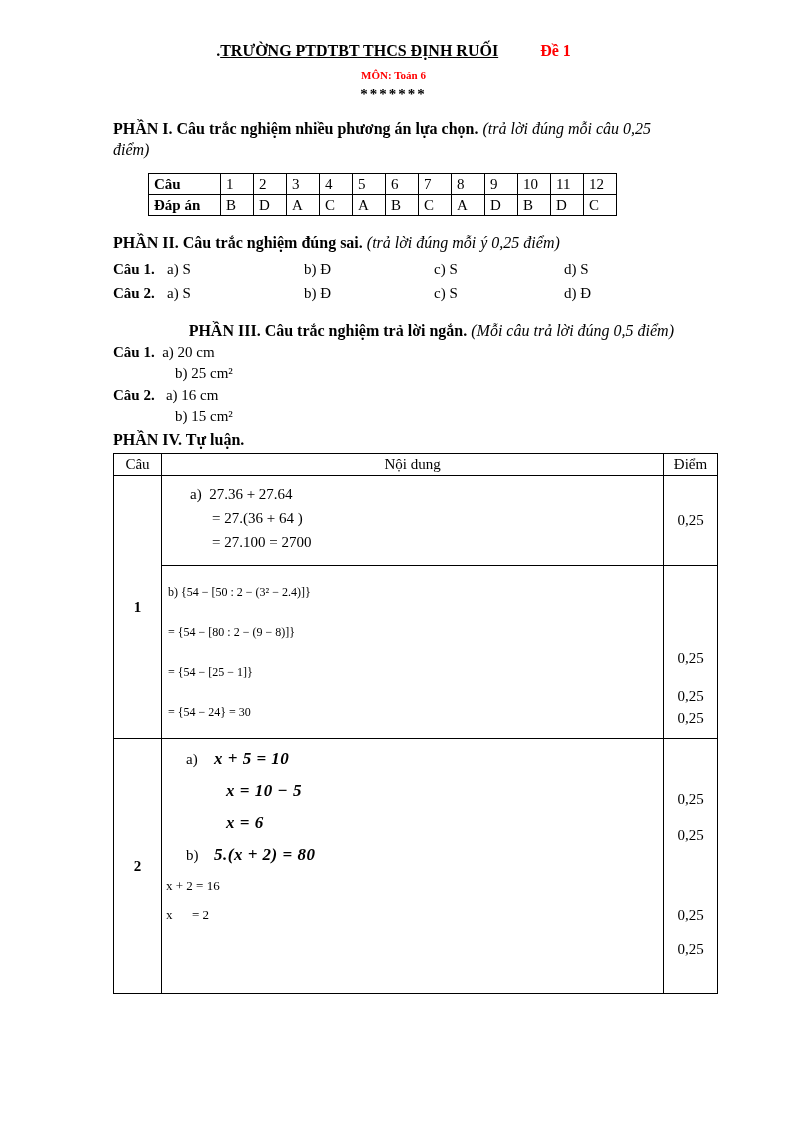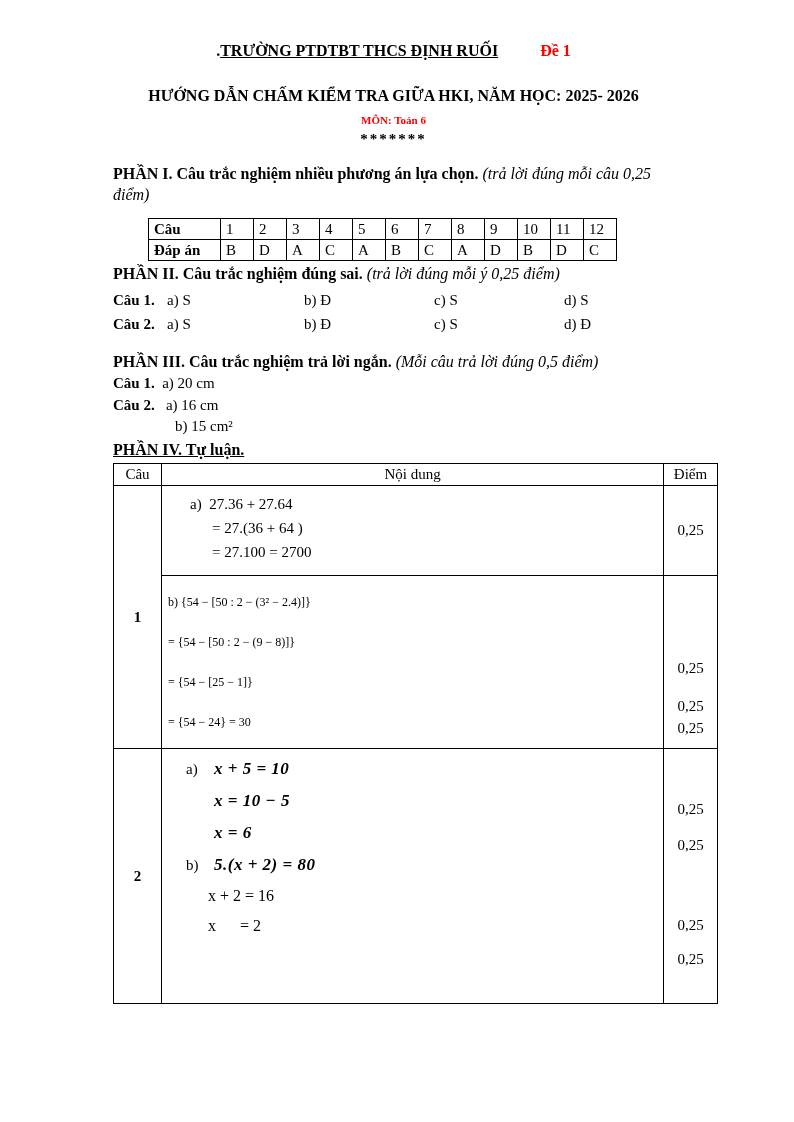--- a/index.html
+++ b/index.html
@@ -16,21 +16,21 @@
   .underline { text-decoration:underline; }
   .exam-code { color:#ff0000; margin-left:42px; }
   .title { text-align:center; font-weight:bold; font-size:16px; margin-top:27px; }
   .subject { text-align:center; font-weight:bold; font-size:11px; color:#ff0000; margin-top:9px; }
   .stars { text-align:center; font-weight:bold; margin-top:5px; letter-spacing:2px; }
 
   
   .part-head { margin-top:15px; font-size:16px; line-height:21px; }
   .part-head b { font-weight:bold; }
   .part-head i { font-style:italic; font-weight:normal; }
-  .u-head b { text-decoration:underline; }
+  .u-head b { }
 
   
   .ans-table { border-collapse:collapse; margin:13px 0 0 35px; }
   .ans-table td { border:1px solid #000; height:21px; padding:0 5px; font-size:15px; vertical-align:middle; }
   .ans-table td.lbl { width:72px; font-weight:bold; }
   .ans-table td.c { width:33px; }
 
   
   .p2 { margin-top:4px; }
   .ds-row { display:grid; grid-template-columns:54px 137px 130px 130px auto; line-height:24px; }
@@ -56,32 +56,31 @@
   .b-line { white-space:pre; line-height:40px; margin-left:2px; font-size:12px; }
   .pts-cell { text-align:center; font-size:15px; }
   .pts-mid { vertical-align:middle !important; }
   .pt { line-height:20px; }
   .pt-b0 { margin-top:82px; } .pt-b1 { margin-top:18px; } .pt-b2 { margin-top:2px; }
   .pt-r0 { margin-top:50px; } .pt-r1 { margin-top:16px; } .pt-r2 { margin-top:60px; } .pt-r3 { margin-top:14px; }
   .r2line { margin-top:12px; white-space:pre; }
   .r2line.first { margin-top:4px; }
   .plbl { display:inline-block; width:28px; margin-left:20px; }
   .eq { font-weight:bold; font-style:italic; font-size:17px; letter-spacing:0.5px; }
-  .ind-eq { margin-left:48px; }
-  .step { margin-left:42px; white-space:pre; font-size:16px; }
+  .ind-eq { margin-left:60px; }
+  .step { white-space:pre; font-size:13px; }
 </style>
 </head>
 <body>
 
 <div class="page">
 
   <div class="hdr">
     <span><span>.</span><span class="underline">TRƯỜNG PTDTBT THCS ĐỊNH RUỐI</span></span><span class="exam-code">Đề 1</span>
   </div>
-  <div class="title">HƯỚNG DẪN CHẤM KIỂM TRA GIỮA HKI, NĂM HỌC: 2025- 2026</div>
   <div class="subject">MÔN: Toán 6</div>
   <div class="stars">*******</div>
 
   <p class="part-head"><b>PHẦN I. Câu trắc nghiệm nhiều phương án lựa chọn.</b><i> (trả lời đúng mỗi câu 0,25 điểm)</i></p>
 
   <table class="ans-table">
     <tbody>
         <tr>
       <td class="lbl">Câu</td>
       <td class="c">1</td>
@@ -108,43 +107,44 @@
       <td class="c">C</td>
       <td class="c">A</td>
       <td class="c">D</td>
       <td class="c">B</td>
       <td class="c">D</td>
       <td class="c">C</td>
     </tr>
   </tbody>
     </table>
 
-  <p class="part-head" style="margin-top:2px;"><b>PHẦN II. Câu trắc nghiệm đúng sai.</b><i> (trả lời đúng mỗi ý 0,25 điểm)</i></p>
+  <p class="part-head" style="margin-top:16px;"><b>PHẦN II. Câu trắc nghiệm đúng sai.</b><i> (trả lời đúng mỗi ý 0,25 điểm)</i></p>
 
   <div class="p2">
     <div class="ds-row">
       <b class="ds-label">Câu 1.</b>
       <span>a) S</span>
       <span>b) Đ</span>
       <span>c) S</span>
       <span>d) S</span>
     </div>
     <div class="ds-row">
       <b class="ds-label">Câu 2.</b>
       <span>a) S</span>
       <span>b) Đ</span>
       <span>c) S</span>
       <span>d) Đ</span>
     </div>
   </div>
 
-  <p class="part-head" style=""><b>PHẦN III. Câu trắc nghiệm trả lời ngắn.</b><i> (Mỗi câu trả lời đúng 0,5 điểm)</i></p>
+  <p class="part-head" style="text-align:right;"><b>PHẦN III. Câu trắc nghiệm trả lời ngắn.</b><i> (Mỗi câu trả lời đúng 0,5 điểm)</i></p>
 
   <div>
     <div class="p3-item"><b>Câu 1.</b>&nbsp; <span>a) 20 cm</span></div>
+    <div class="p3-b">b) 25 cm²</div>
     <div class="p3-item"><b>Câu 2.</b>&nbsp;&nbsp; <span>a) 16 cm</span></div>
     <div class="p3-b">b) 15 cm²</div>
   </div>
 
   <p class="part-head u-head" style="margin-top:2px;"><b>PHẦN IV. Tự luận.</b></p>
 
   <table class="main-table">
     <colgroup>
         <col class="col-cau">
         <col>
@@ -163,21 +163,21 @@
         <div class="m-line m-first">a)  27.36 + 27.64</div>
         <div class="m-line">= 27.(36 + 64 )</div>
         <div class="m-line">= 27.100 = 2700</div>
       </td>
       <td class="pts-cell pts-mid">0,25</td>
     </tr>
 
     <tr>
       <td class="content-cell r1b">
         <div class="b-line">b) {54 − [50 : 2 − (3² − 2.4)]}</div>
-        <div class="b-line">= {54 − [50 : 2 − (9 − 8)]}</div>
+        <div class="b-line">= {54 − [80 : 2 − (9 − 8)]}</div>
         <div class="b-line">= {54 − [25 − 1]}</div>
         <div class="b-line">= {54 − 24} = 30</div>
       </td>
       <td class="pts-cell">
         <div class="pt pt-b0">0,25</div>
         <div class="pt pt-b1">0,25</div>
         <div class="pt pt-b2">0,25</div>
       </td>
     </tr>
 

